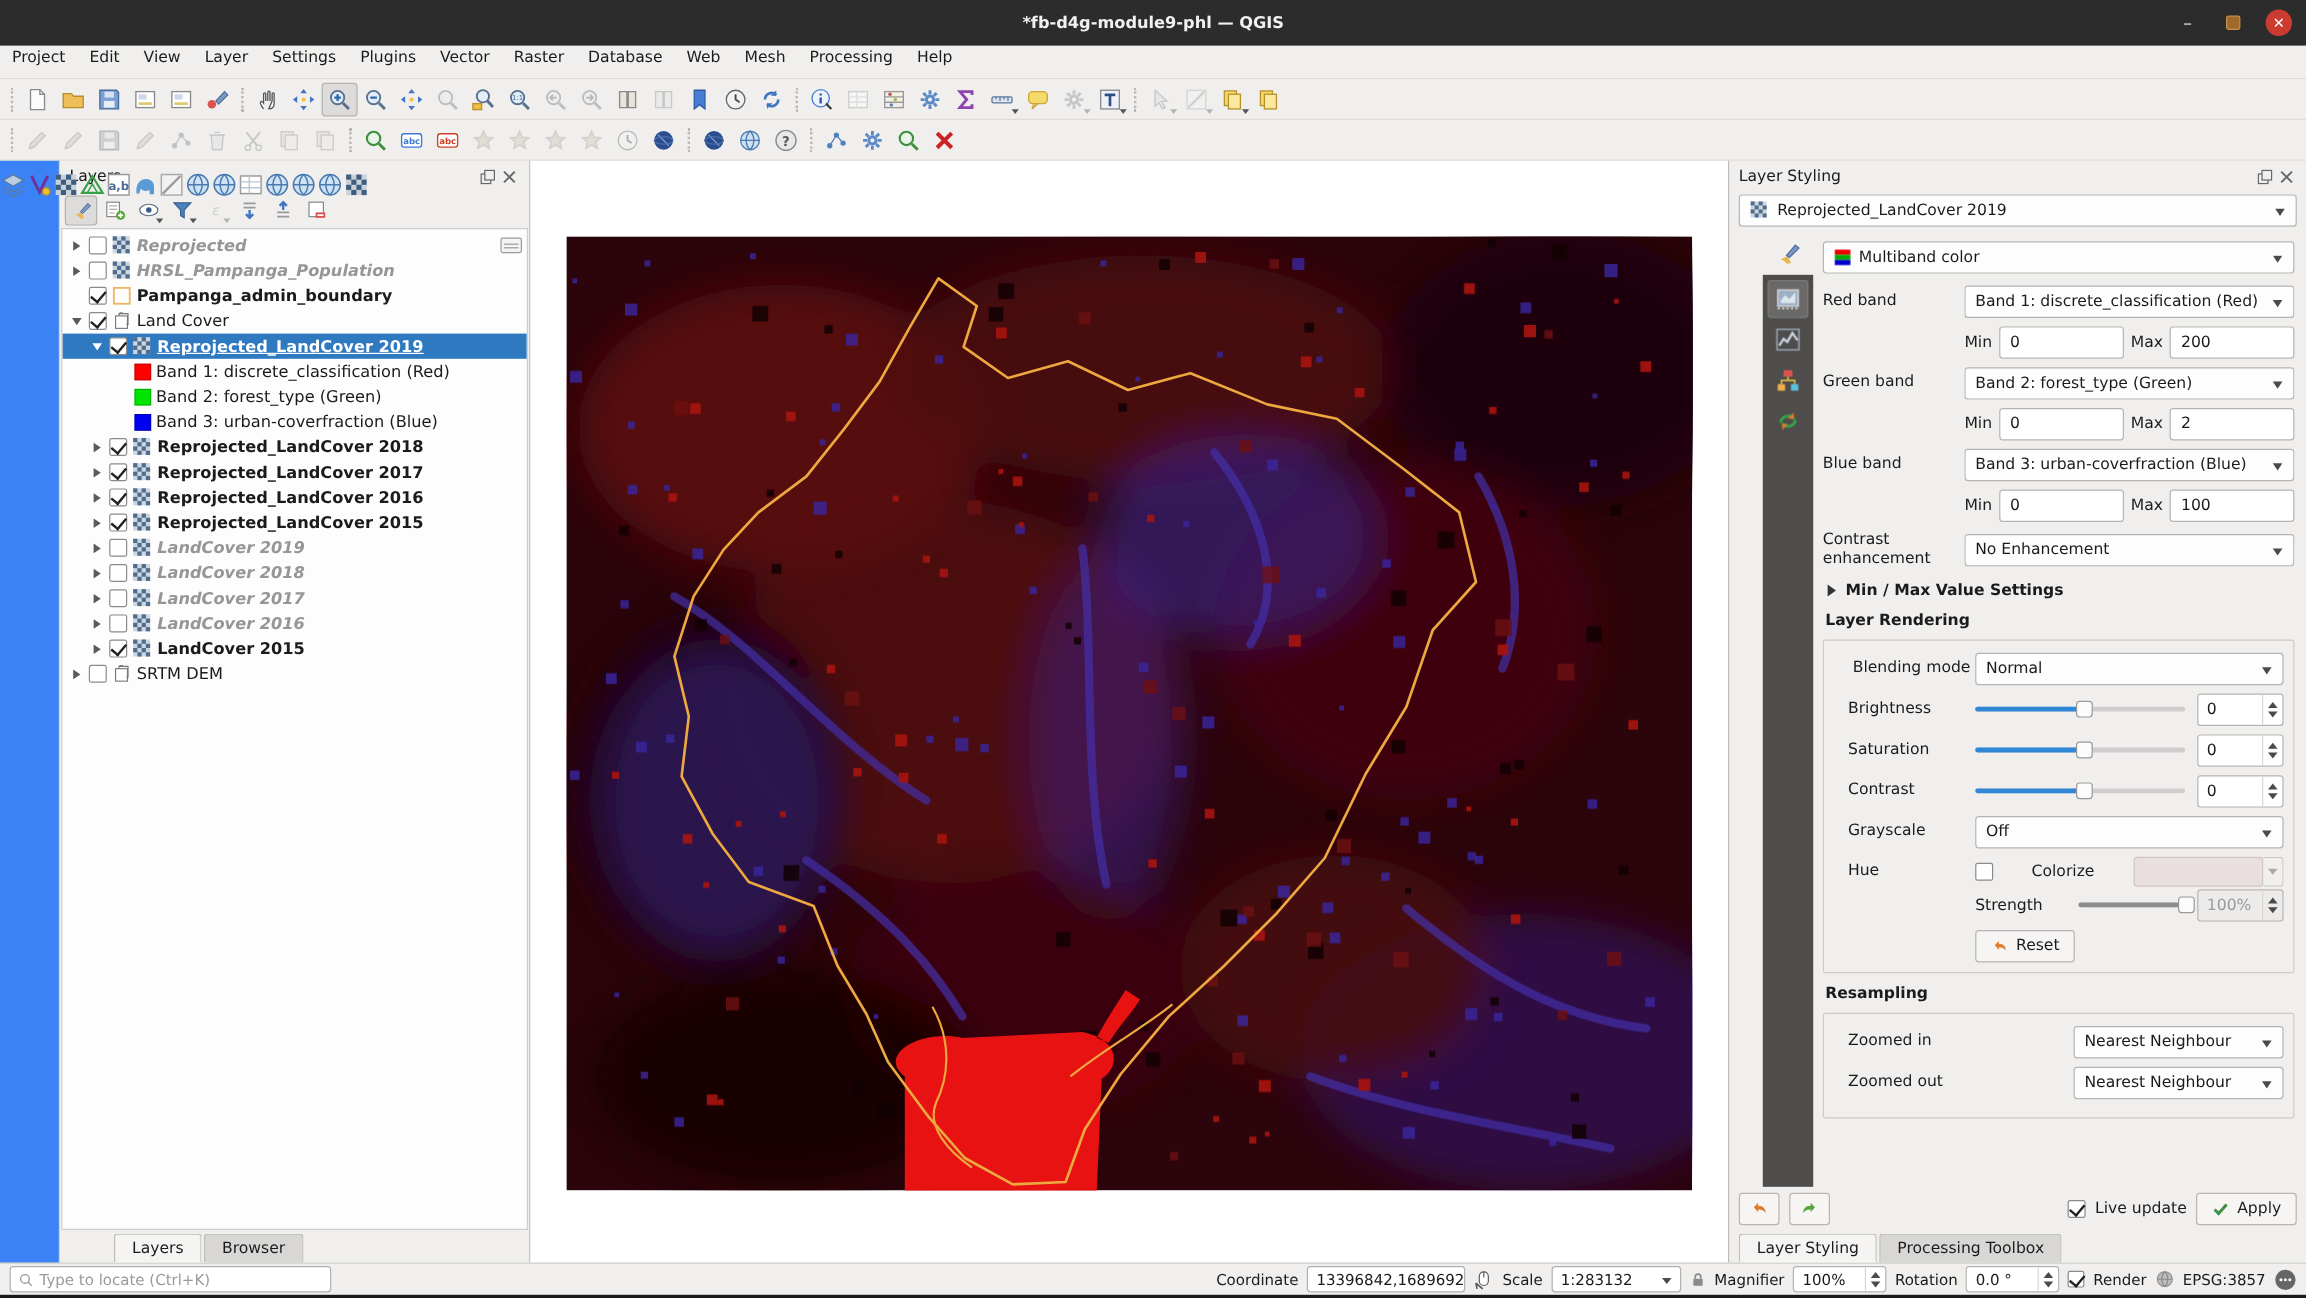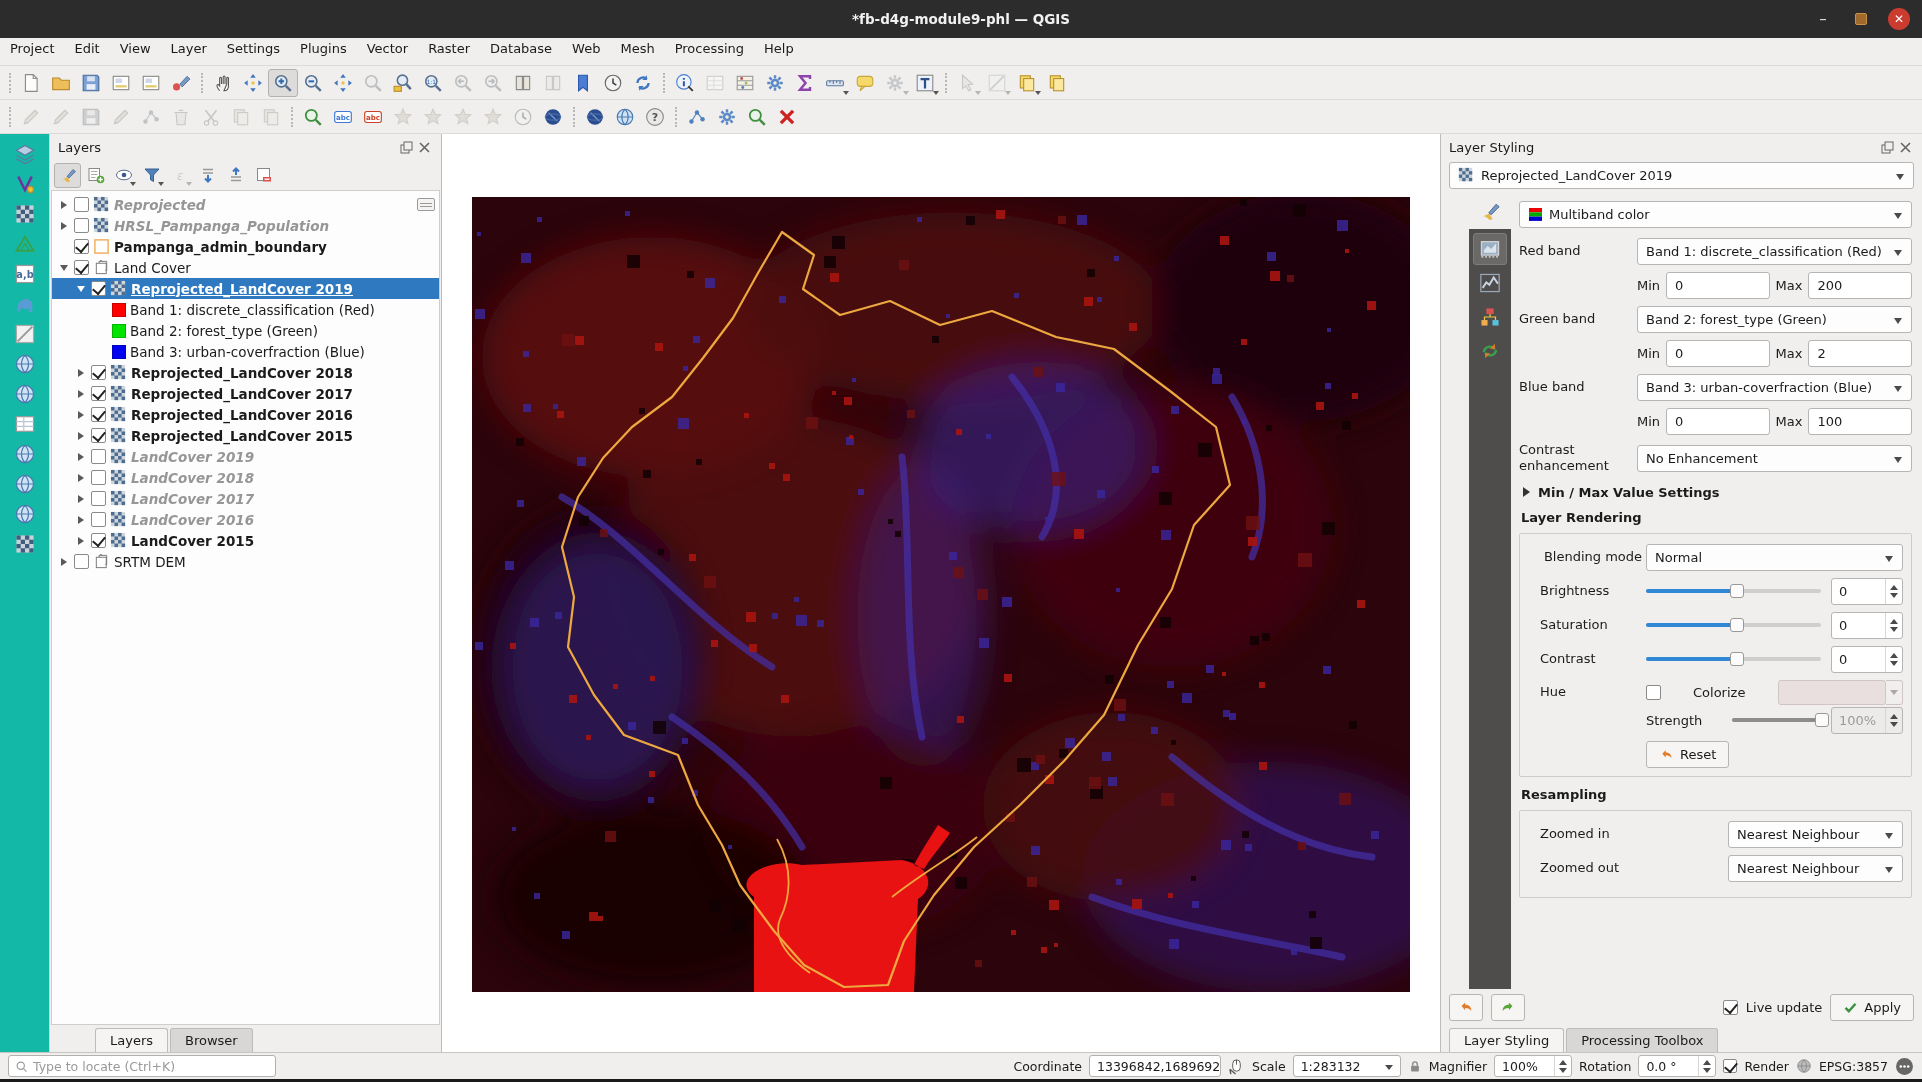--- a/index.html
+++ b/index.html
@@ -15,21 +15,21 @@
 .menu-item{padding:3px 10px;border-radius:3px;cursor:default;}
 .toolbar{background:#f0efee;display:flex;align-items:center;padding-left:4px;border-bottom:1px solid #dcdbda;}
 #toolbar1,#toolbar2{height:34px;}
 .tb-btn{width:30px;height:28px;border-radius:3px;display:flex;align-items:center;justify-content:center;position:relative;}
 .tb-btn.active{background:#dddcda;border:1px solid #b4b2b0;}
 .tb-btn.disabled{opacity:.38;filter:grayscale(.9);}
 .tb-ic svg{display:block;}
 .tb-arrow{position:absolute;right:1px;bottom:2px;width:0;height:0;border-left:3.5px solid transparent;border-right:3.5px solid transparent;border-top:4px solid #555;}
 .tb-grip{width:0;height:20px;border-left:2px dotted #b9b8b6;margin:0 5px;}
 .main{display:flex;height:918px;}
-.leftbar{width:50px;background:#14b8a6;border-right:1px solid #d5d4d2;display:flex;flex-direction:column;align-items:center;padding-top:6px;}
+.leftbar{width:50px;background:#3b82f6;border-right:1px solid #d5d4d2;display:flex;flex-direction:row;padding-top:6px;}
 .leftbar .tb-btn{margin-bottom:2px;}
 .dock{background:#f0efee;display:flex;flex-direction:column;}
 .dock-left{width:392px;border-right:1px solid #bdbcba;}
 .dock-right{width:482px;border-left:1px solid #bdbcba;}
 .panel-head{height:26px;display:flex;align-items:center;padding:0 8px;}
 .panel-title{flex:1;font-size:13px;}
 .ph-btn{width:18px;height:16px;display:flex;align-items:center;justify-content:center;color:#555;}
 .layers-tools{height:30px;display:flex;align-items:center;padding-left:4px;gap:1px;}
 .layers-tools .tb-btn{width:27px;height:25px;}
 .tree{flex:1;background:#fdfdfd;border:1px solid #cfcecd;margin:0 1px;overflow:hidden;padding-top:3px;}
@@ -1528,20 +1528,26 @@
                 </div>
                 <div class="spin">
                   <span class="val">0</span>
                   <span class="arr">
                     <span class="up"></span>
                     <span class="dn"></span>
                   </span>
                 </div>
               </div>
             </div>
+          <div class="srow">
+              <span class="slab" style="padding-left:12px;">Grayscale</span>
+            <div class="combo">
+                <span>Off</span>
+              </div>
+            </div>
           <div class="srow" style="margin-bottom:2px;">
             <span class="slab" style="padding-left:12px;">Hue</span>
             <div class="checkline" style="flex:1;gap:32px;">
               <span class="cb"></span>
               <span>Colorize</span>
             </div>
             <div style="width:108px;height:25px;background:#e9dfdf;border:1px solid #cfc5c5;border-radius:3px;"></div>
             <div style="width:17px;height:25px;border:1px solid #cfc5c5;border-left:none;border-radius:0 3px 3px 0;display:flex;align-items:center;justify-content:center;">
                 <span style="border-left:4px solid transparent;border-right:4px solid transparent;border-top:5px solid #b0a6a6;"></span>
               </div>

